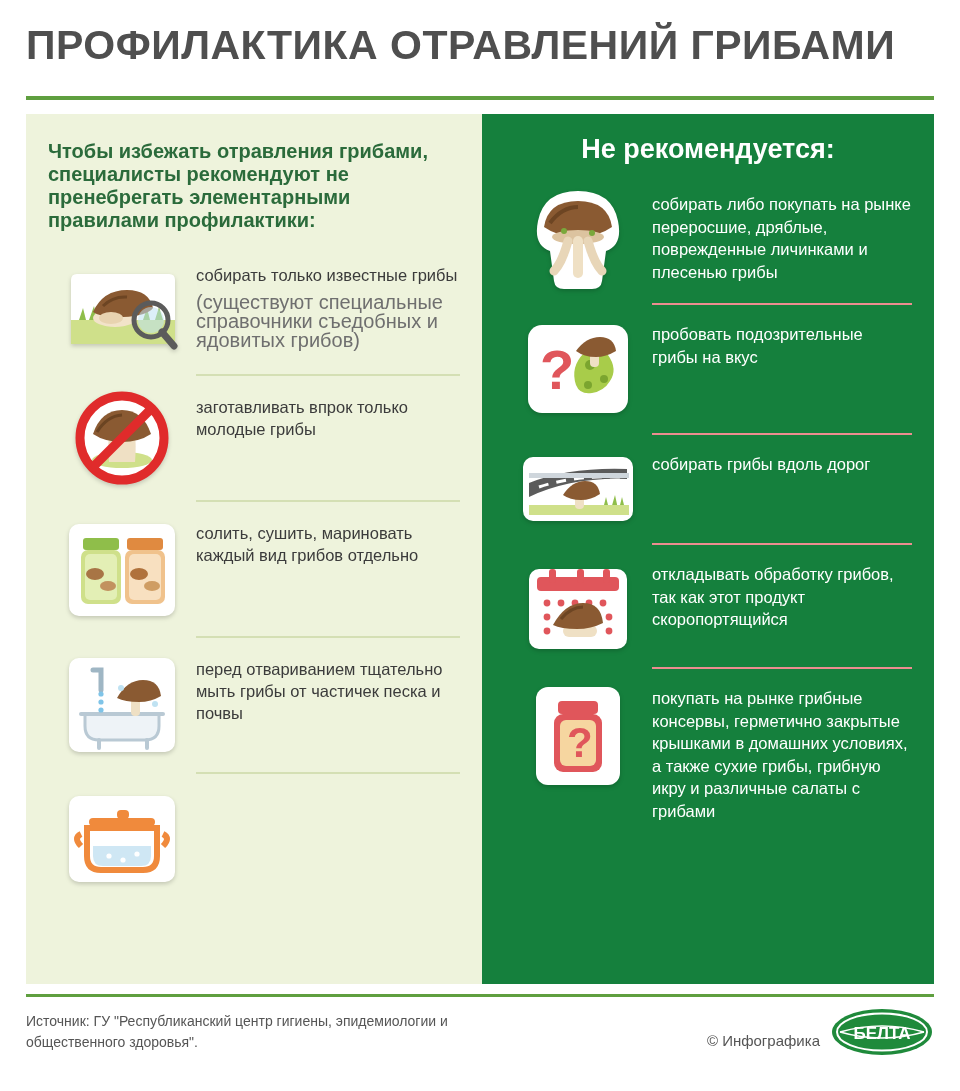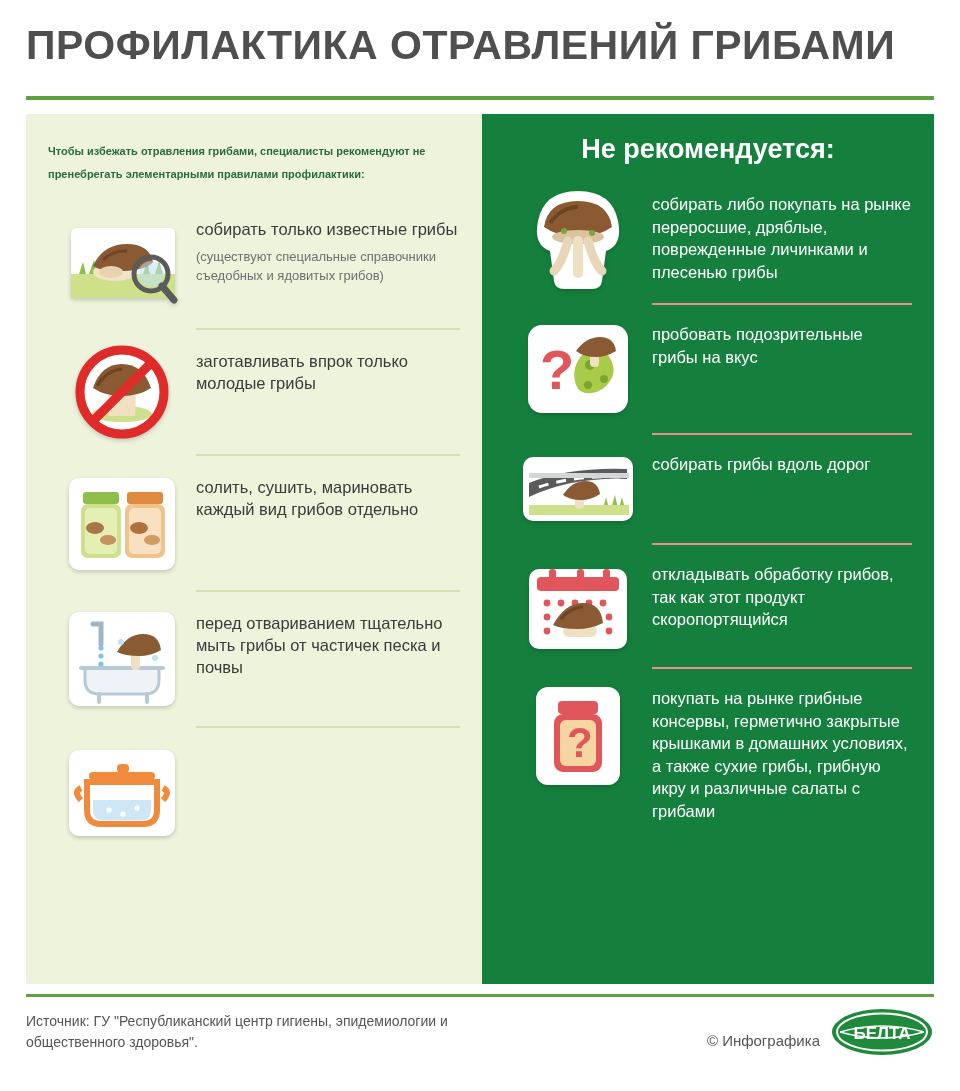--- a/index.html
+++ b/index.html
@@ -54,21 +54,21 @@
     padding: 26px 22px 10px 22px;
   }
   .col-right {
     width: 452px;
     background: #15803d;
     box-sizing: border-box;
     padding: 16px 22px 10px 22px;
   }
 
   .left-intro {
-    font-size: 11px;
+    font-size: 20px;
     line-height: 23px;
     font-weight: bold;
     color: #2b6b3b;
     margin-bottom: 22px;
   }
   .right-title {
     font-size: 27px;
     font-weight: bold;
     color: #ffffff;
     text-align: center;
@@ -90,21 +90,21 @@
     flex: 1;
     padding-top: 10px;
   }
   .left-text {
     font-size: 16.5px;
     line-height: 22px;
     color: #3b3b3b;
   }
   .left-text .sub {
     display: block;
-    font-size: 13px;
+    font-size: 20px;
     line-height: 19px;
     color: #6f6f6f;
     margin-top: 7px;
   }
   .right-text {
     font-size: 16.5px;
     line-height: 22.5px;
     color: #ffffff;
   }
   .divider-left {

